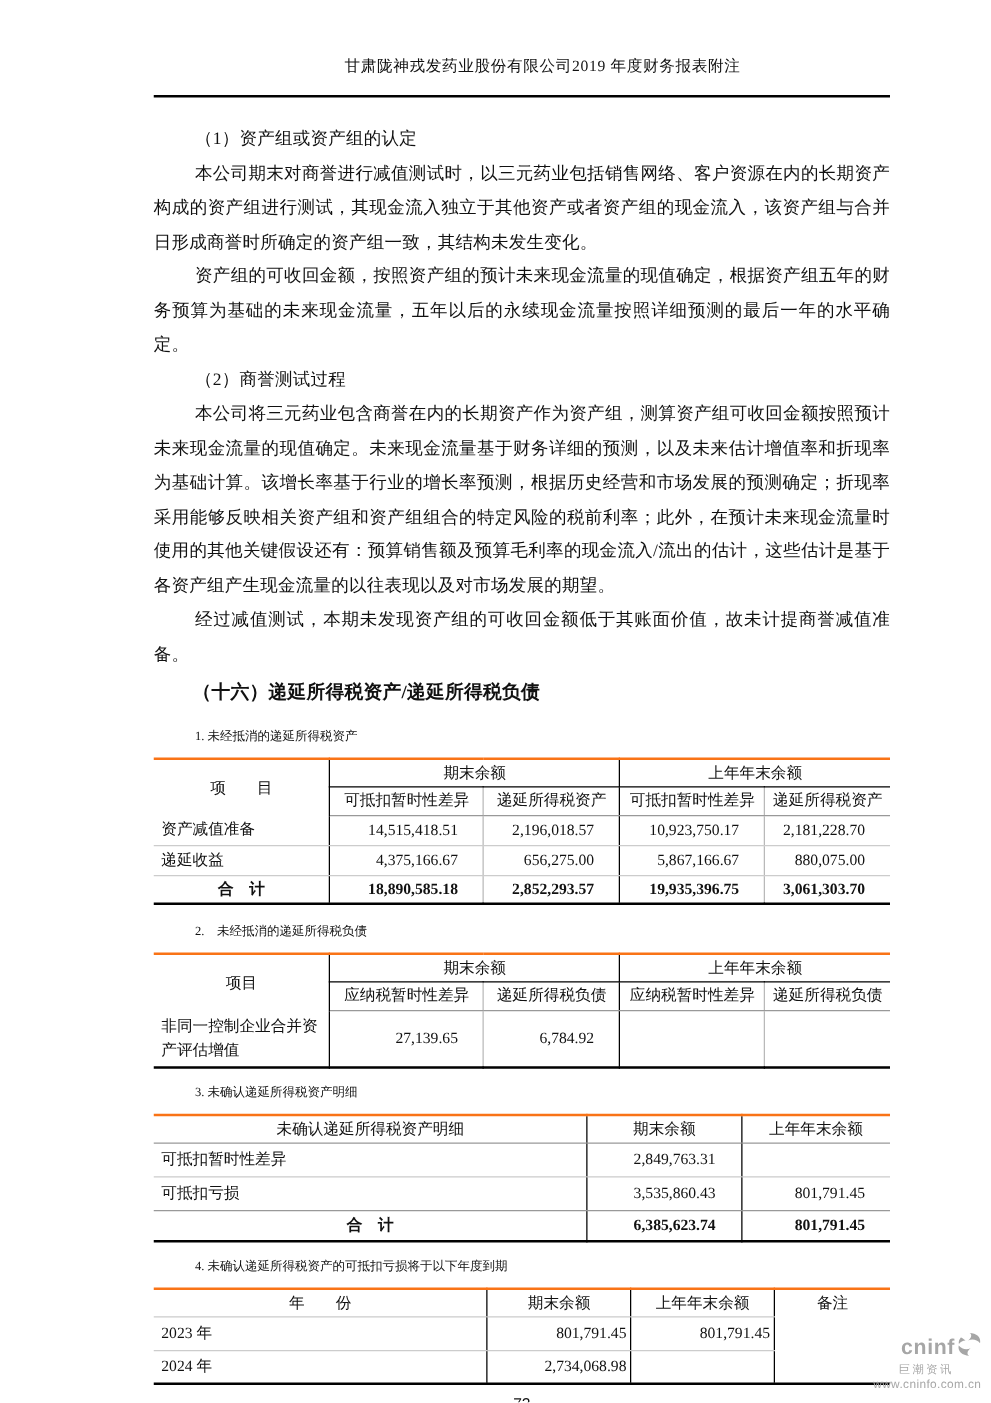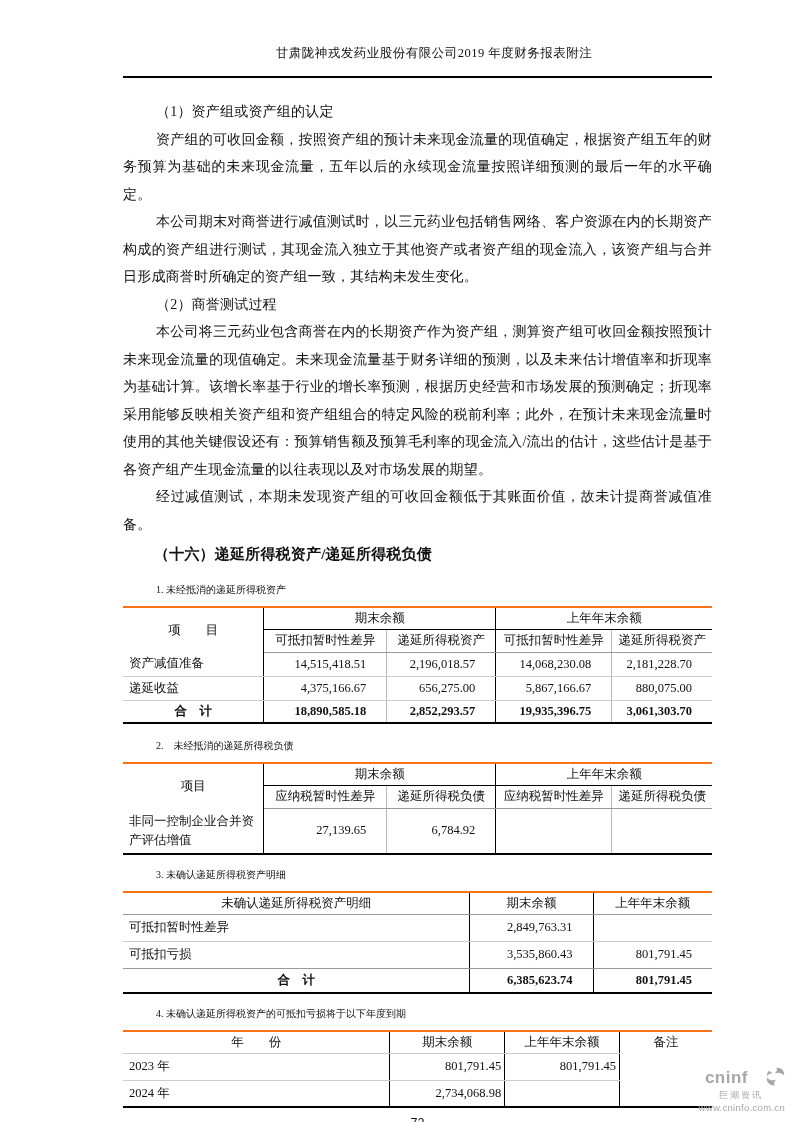--- a/index.html
+++ b/index.html
@@ -70,40 +70,40 @@
   .page-number {
     margin-top: 8px; text-align: center;
     font-family: "Liberation Sans", "DejaVu Sans", sans-serif;
     font-size: 12.5px;
   }
   .cninfo {
     position: absolute; right: 8px; bottom: 10px;
     text-align: right; color: #a6a6a6; line-height: 1;
     font-family: "Liberation Sans", "DejaVu Sans", sans-serif;
   }
-  .cninfo .row1 { display: flex; align-items: center; justify-content: flex-end; gap: 18px; }
+  .cninfo .row1 { display: flex; align-items: center; justify-content: flex-end; gap: 2px; }
   .cninfo .brand { font-size: 17px; font-weight: bold; letter-spacing: .5px; }
   .cninfo .cn-name { font-size: 9px; margin-top: 2px; margin-right: 22px; letter-spacing: 2px; }
   .cninfo .cn-url { font-size: 9.5px; margin-top: 3px; letter-spacing: .3px; }
 </style>
 </head>
 <body>
 
 <div class="page">
 
   <div class="doc-header">
     <span class="company">甘肃陇神戎发药业股份有限公司</span>
     <span class="report-title">2019 年度财务报表附注</span>
   </div>
 
   <div class="main">
 
     <p class="h-num">（1）资产组或资产组的认定</p>
+    <p class="para">本公司期末对商誉进行减值测试时，以三元药业包括销售网络、客户资源在内的长期资产构成的资产组进行测试，其现金流入独立于其他资产或者资产组的现金流入，该资产组与合并日形成商誉时所确定的资产组一致，其结构未发生变化。</p>
     <p class="para">资产组的可收回金额，按照资产组的预计未来现金流量的现值确定，根据资产组五年的财务预算为基础的未来现金流量，五年以后的永续现金流量按照详细预测的最后一年的水平确定。</p>
-    <p class="para">本公司期末对商誉进行减值测试时，以三元药业包括销售网络、客户资源在内的长期资产构成的资产组进行测试，其现金流入独立于其他资产或者资产组的现金流入，该资产组与合并日形成商誉时所确定的资产组一致，其结构未发生变化。</p>
     <p class="h-num">（2）商誉测试过程</p>
     <p class="para">本公司将三元药业包含商誉在内的长期资产作为资产组，测算资产组可收回金额按照预计未来现金流量的现值确定。未来现金流量基于财务详细的预测，以及未来估计增值率和折现率为基础计算。该增长率基于行业的增长率预测，根据历史经营和市场发展的预测确定；折现率采用能够反映相关资产组和资产组组合的特定风险的税前利率；此外，在预计未来现金流量时使用的其他关键假设还有：预算销售额及预算毛利率的现金流入/流出的估计，这些估计是基于各资产组产生现金流量的以往表现以及对市场发展的期望。</p>
     <p class="para">经过减值测试，本期未发现资产组的可收回金额低于其账面价值，故未计提商誉减值准备。</p>
 
     <p class="h-bold">（十六）递延所得税资产/递延所得税负债</p>
 
     <p class="item">1. 未经抵消的递延所得税资产</p>
 
     <table class="t t1">
       <colgroup>
@@ -122,21 +122,21 @@
       <tr class="hr2">
         <td class="c vg hm">可抵扣暂时性差异</td>
         <td class="c vb hm">递延所得税资产</td>
         <td class="c vg hm">可抵扣暂时性差异</td>
         <td class="c hm">递延所得税资产</td>
       </tr>
       <tr class="dr">
         <td class="l vb hg">资产减值准备</td>
         <td class="r vg hg">14,515,418.51</td>
         <td class="r vb hg">2,196,018.57</td>
-        <td class="r vg hg">14,068,230.08</td>
+        <td class="r vg hg">10,923,750.17</td>
         <td class="r hg">2,181,228.70</td>
       </tr>
       <tr class="dr">
         <td class="l vb hg">递延收益</td>
         <td class="r vg hg">4,375,166.67</td>
         <td class="r vb hg">656,275.00</td>
         <td class="r vg hg">5,867,166.67</td>
         <td class="r hg">880,075.00</td>
       </tr>
       <tr class="tr-total">

